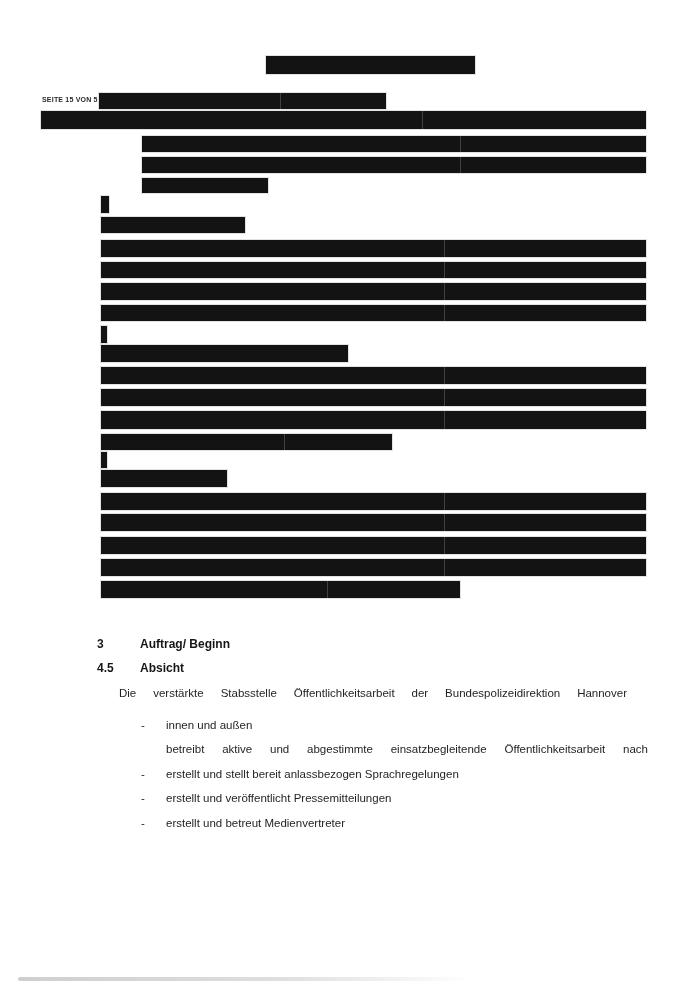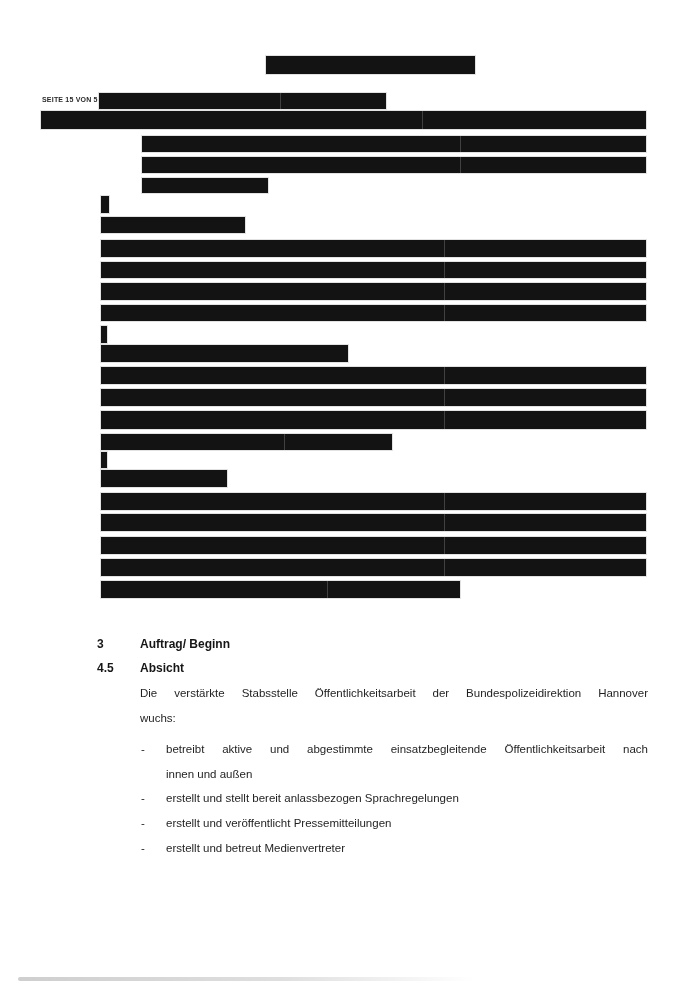--- a/index.html
+++ b/index.html
@@ -51,21 +51,21 @@
     height: 24px;
     font-weight: bold;
     font-size: 12px;
     color: #161616;
   }
   .hrow .num {
     width: 43px;
     flex: 0 0 43px;
   }
   .para {
-    margin-left: 43px;
+    margin-left: 22px;
     width: 508px;
     margin-top: -4px;
   }
   .para .line, .bullet-lines .line {
     line-height: 24.6px;
     white-space: nowrap;
   }
   .para .line.j, .bullet-lines .line.j {
     white-space: normal;
     text-align: justify;
@@ -170,28 +170,27 @@
     <div class="hrow">
       <span class="num">3</span>
       <span class="ttl">Auftrag/ Beginn</span>
     </div>
     <div class="hrow">
       <span class="num">4.5</span>
       <span class="ttl">Absicht</span>
     </div>
     <div class="para" id="paragraph">
         <div class="line j">Die verstärkte Stabsstelle Öffentlichkeitsarbeit der Bundespolizeidirektion Hannover</div>
-        <div class="line">wuchs:</div>
       </div>
     <div class="bullets" id="bullets">
         <div class="bullet-row">
           <span class="bullet-dash">-</span>
           <div class="bullet-lines">
+            <div class="line">innen und außen</div>
             <div class="line j">betreibt aktive und abgestimmte einsatzbegleitende Öffentlichkeitsarbeit nach</div>
-            <div class="line">innen und außen</div>
           </div>
         </div>
         <div class="bullet-row">
           <span class="bullet-dash">-</span>
           <div class="bullet-lines">
             <div class="line">erstellt und stellt bereit anlassbezogen Sprachregelungen</div>
           </div>
         </div>
         <div class="bullet-row">
           <span class="bullet-dash">-</span>

